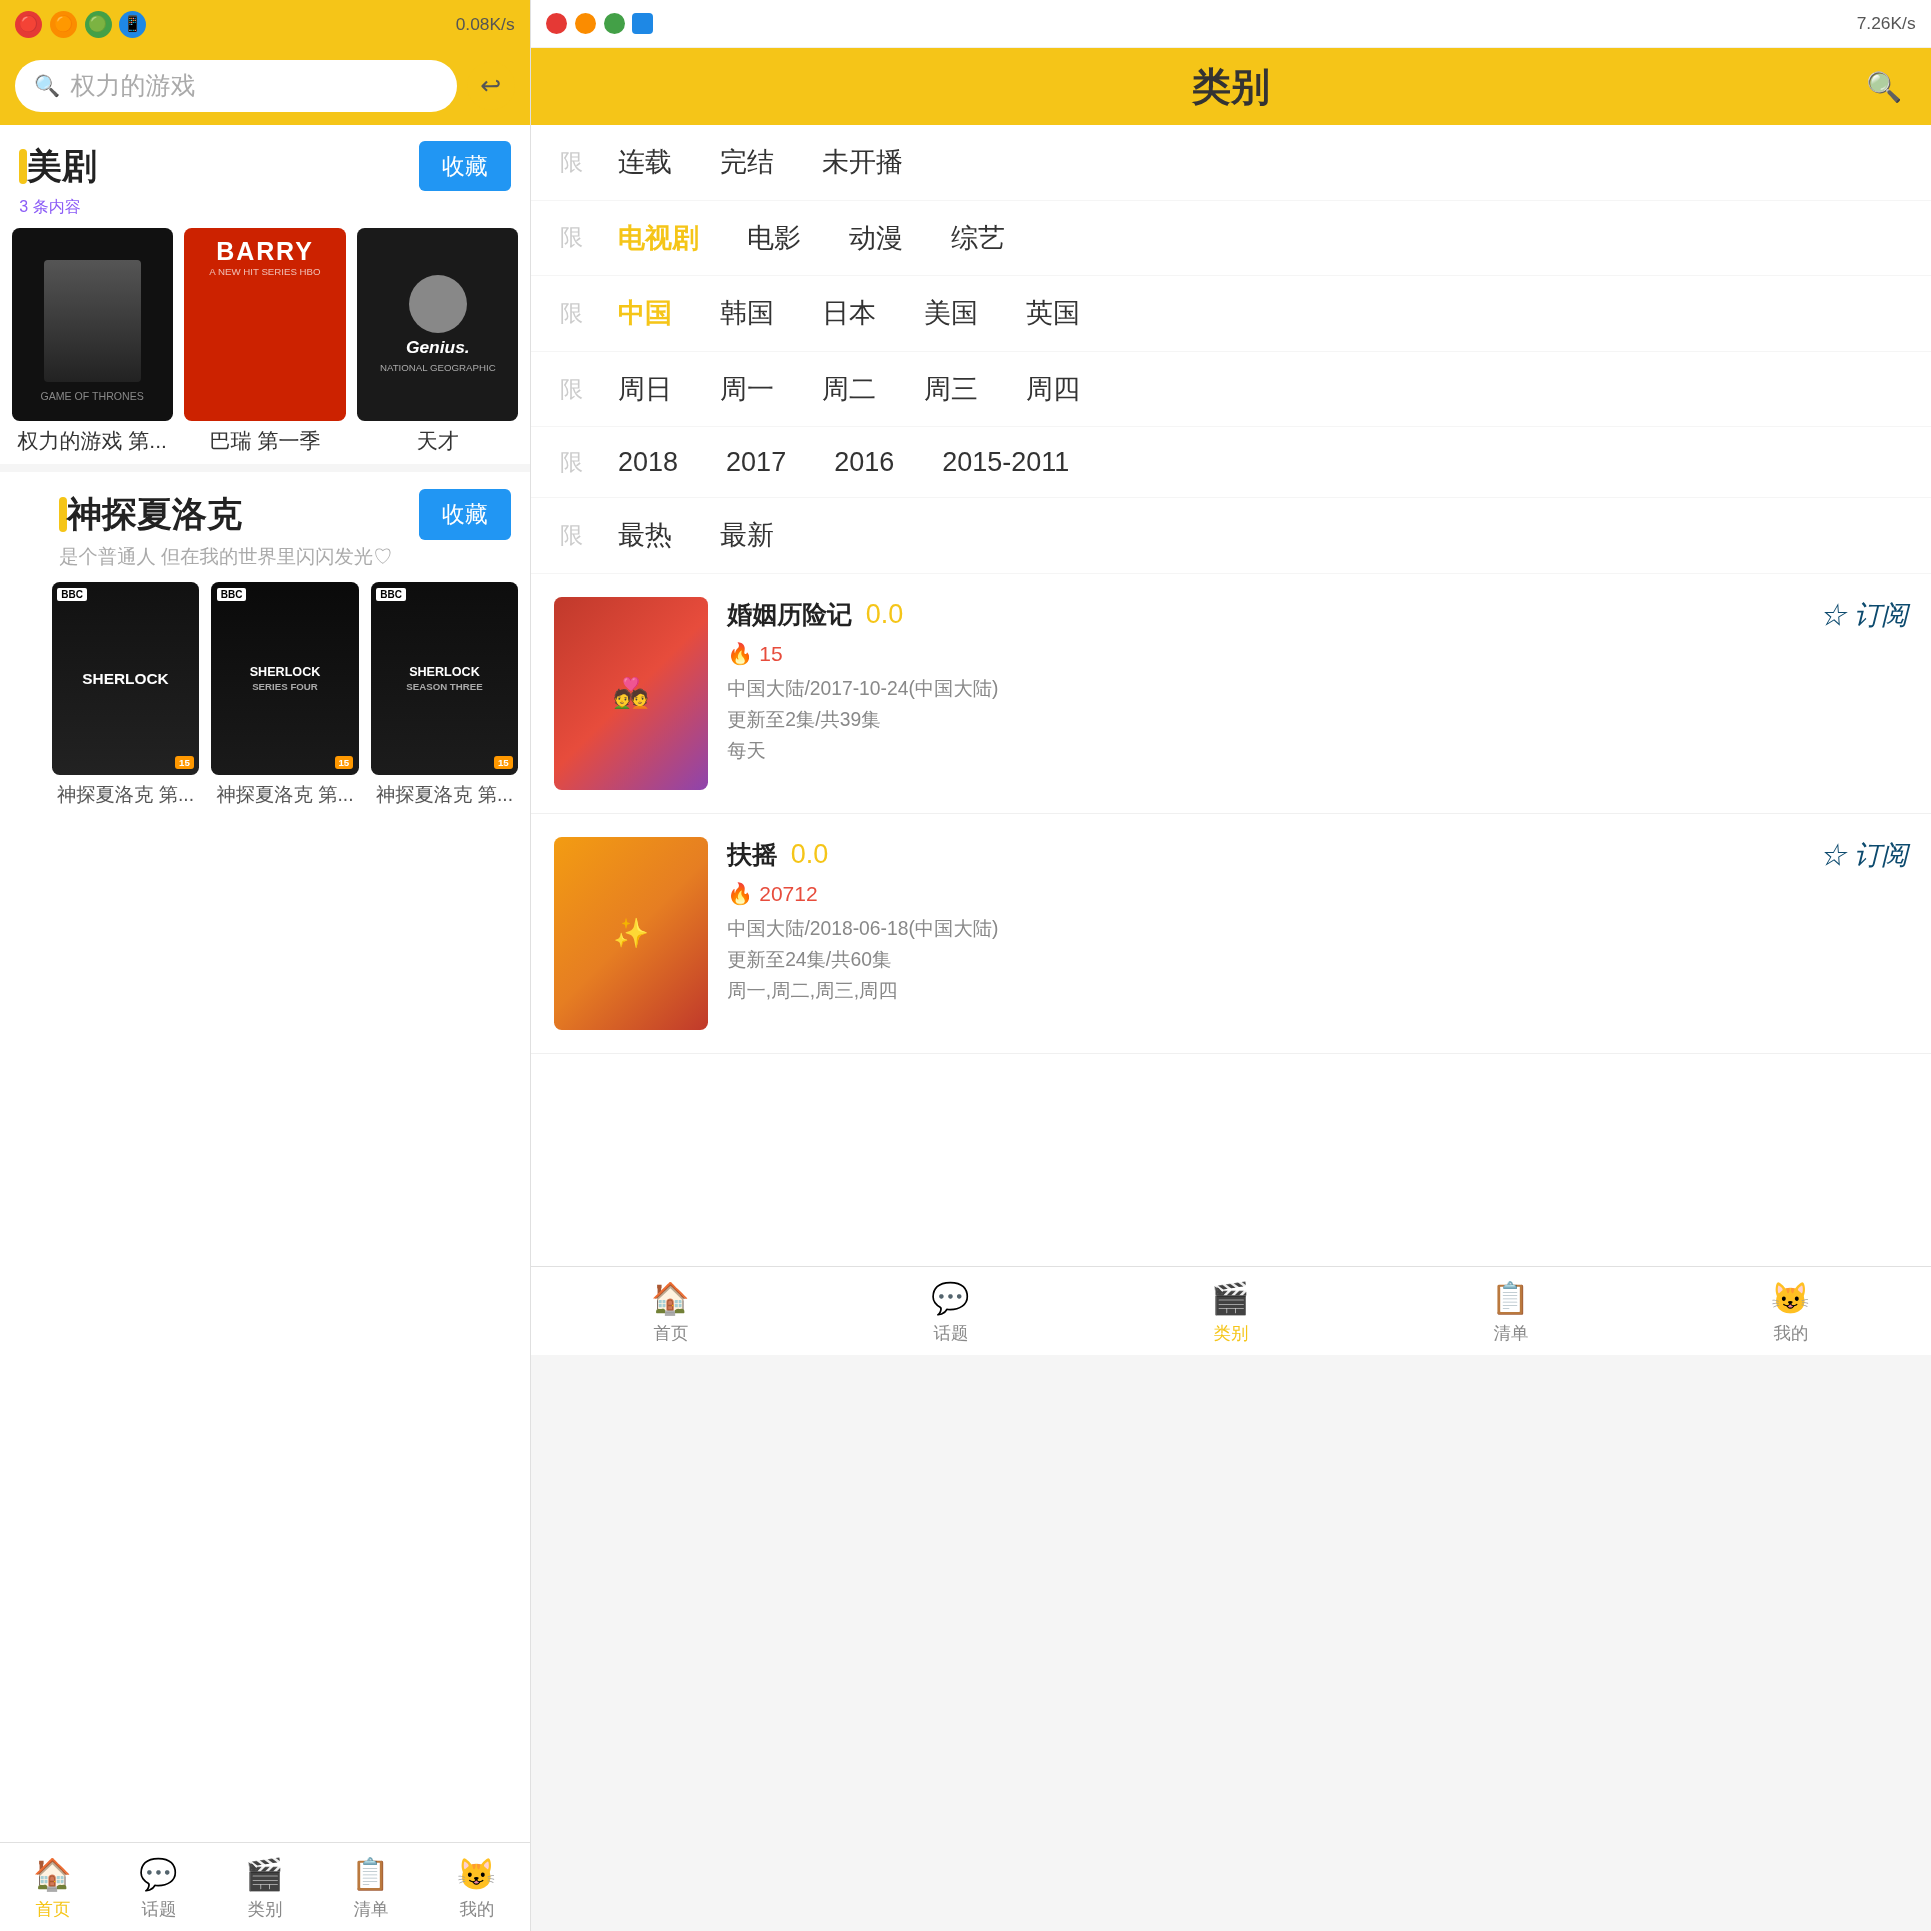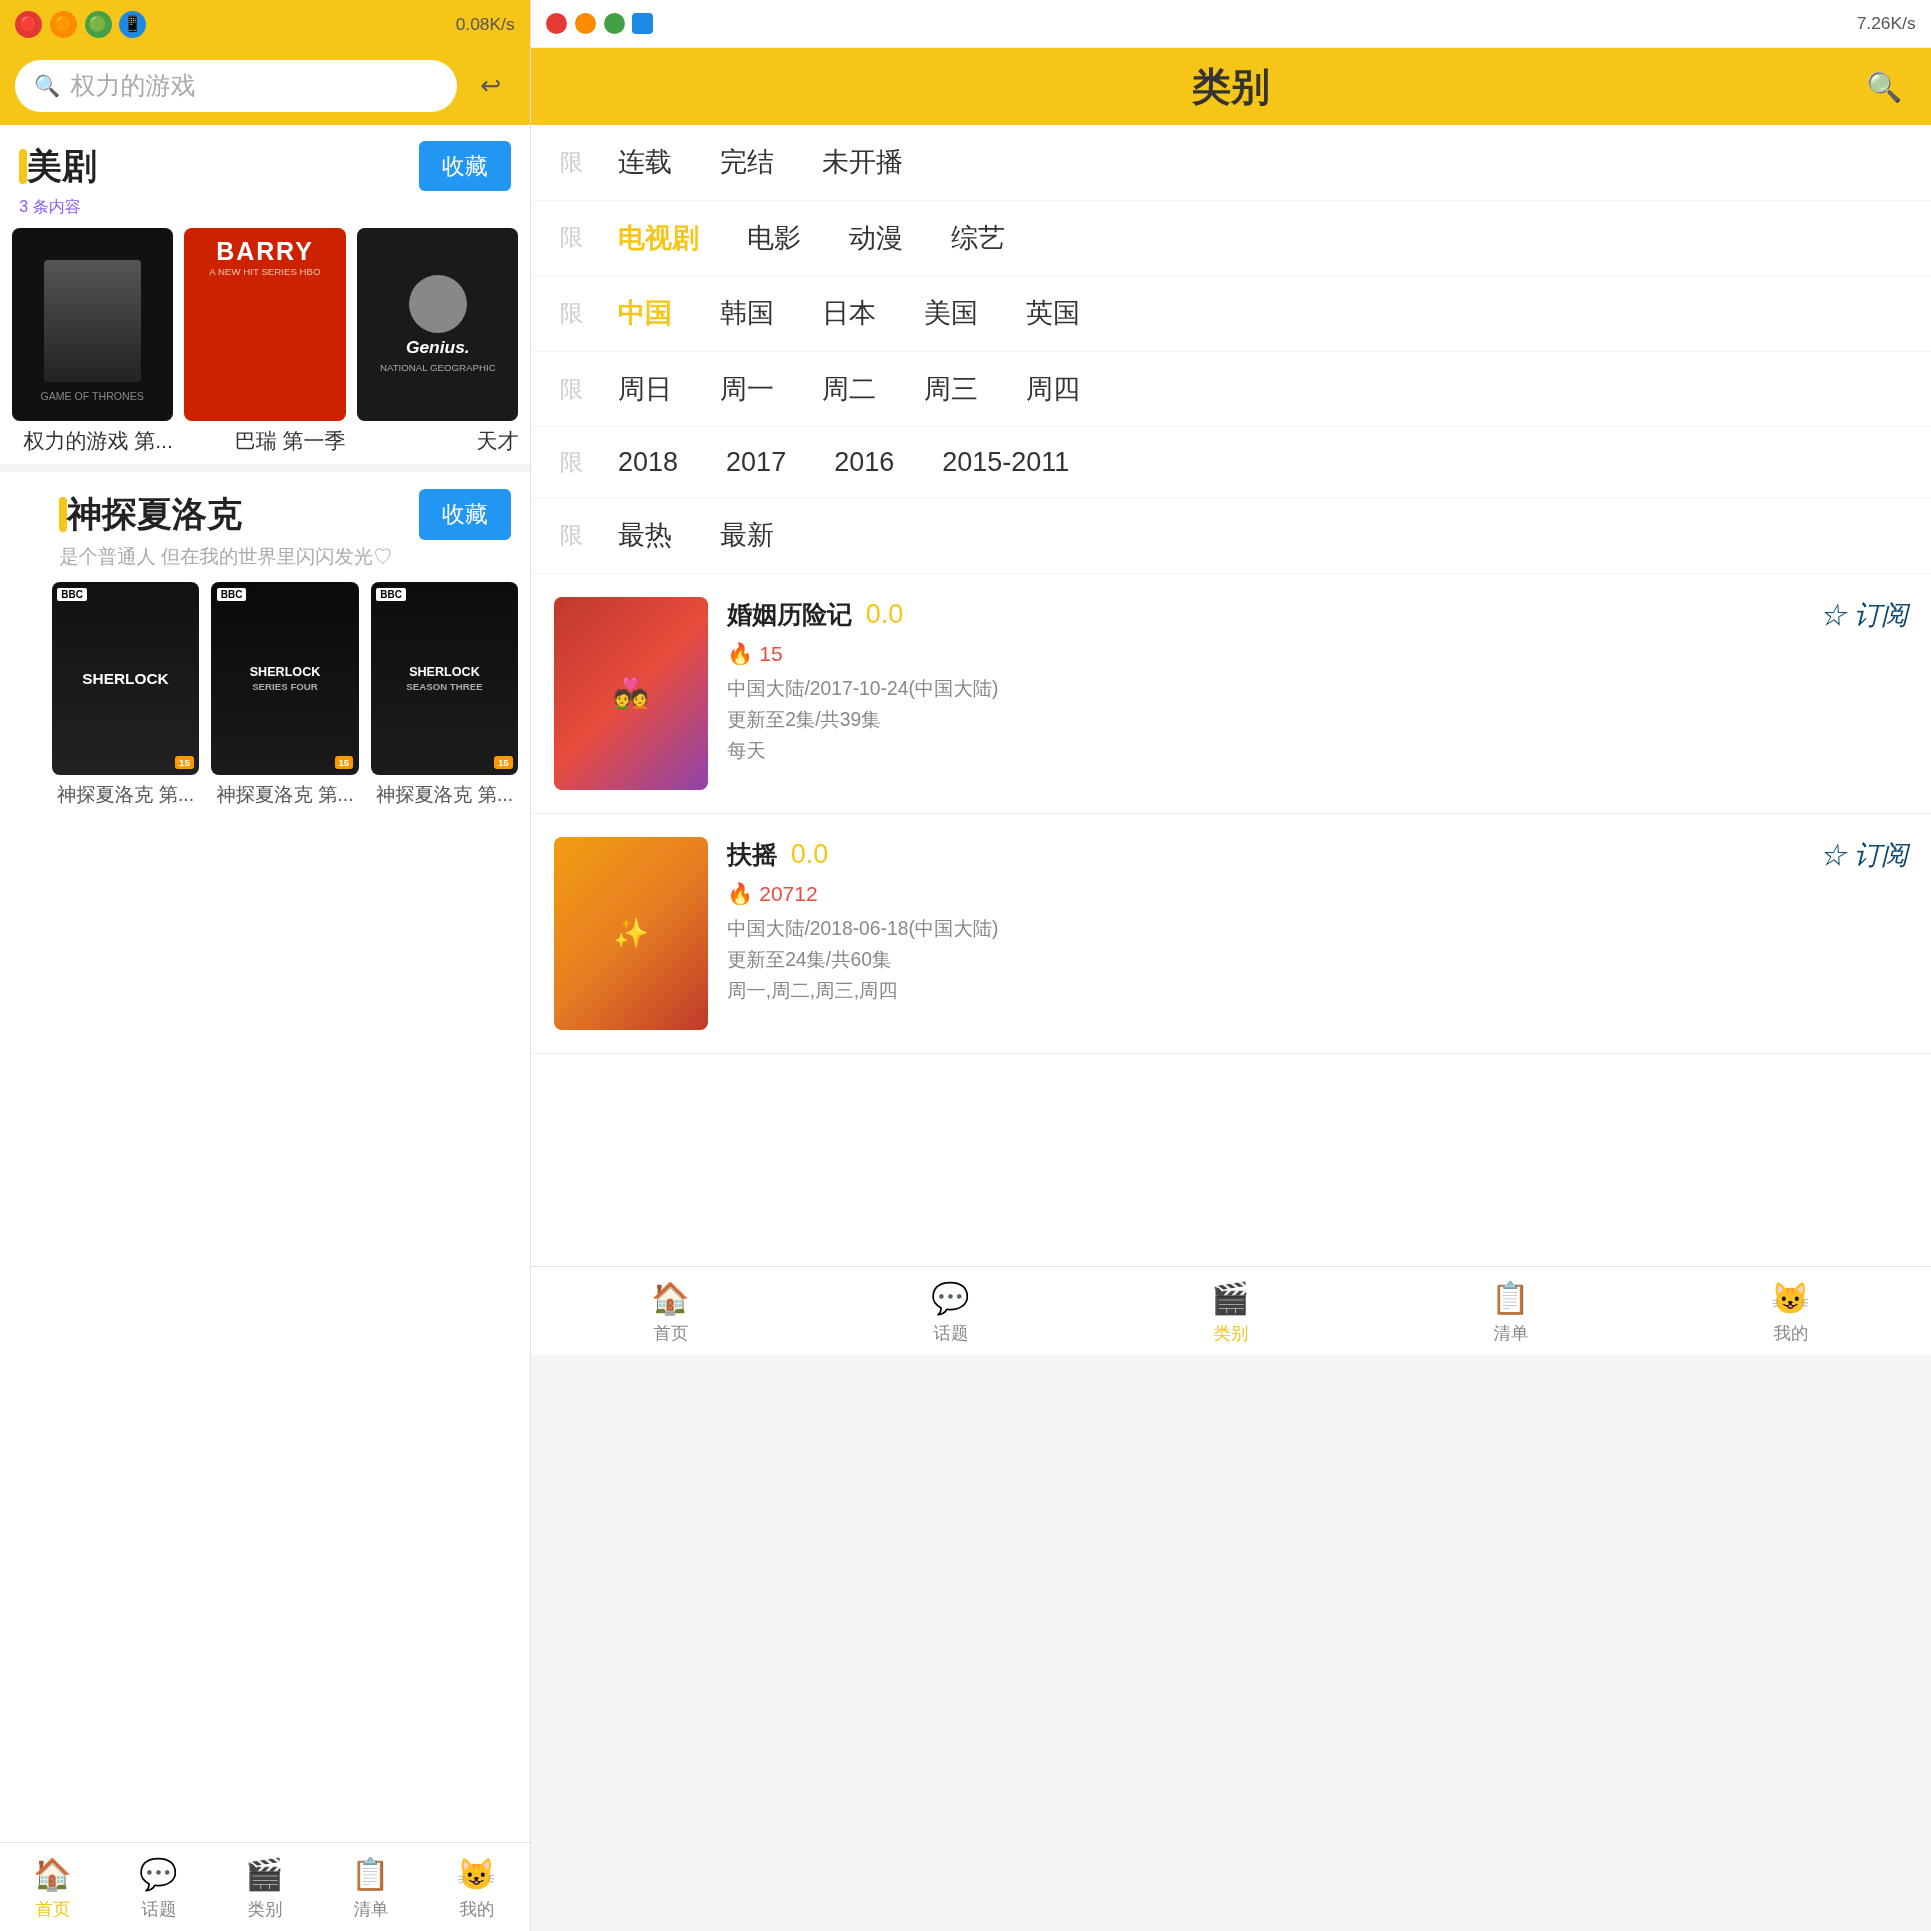--- a/index.html
+++ b/index.html
@@ -143,21 +143,21 @@
     }
     .poster-genius {
       background: linear-gradient(135deg, #222 0%, #444 100%);
       color: #fff;
     }
     .poster-barry {
       background: linear-gradient(135deg, #8b0000 0%, #cc2200 100%);
     }
 
     .movie-name {
-      font-size: 21px; color: #333; text-align: right;
+      font-size: 21px; color: #333; text-align: center;
     }
 
     
     .sherlock-section {
       background: #fff;
       margin-top: 1.9px;
       margin-left: 40px;
     }
 
     .section-desc-sherlock {

